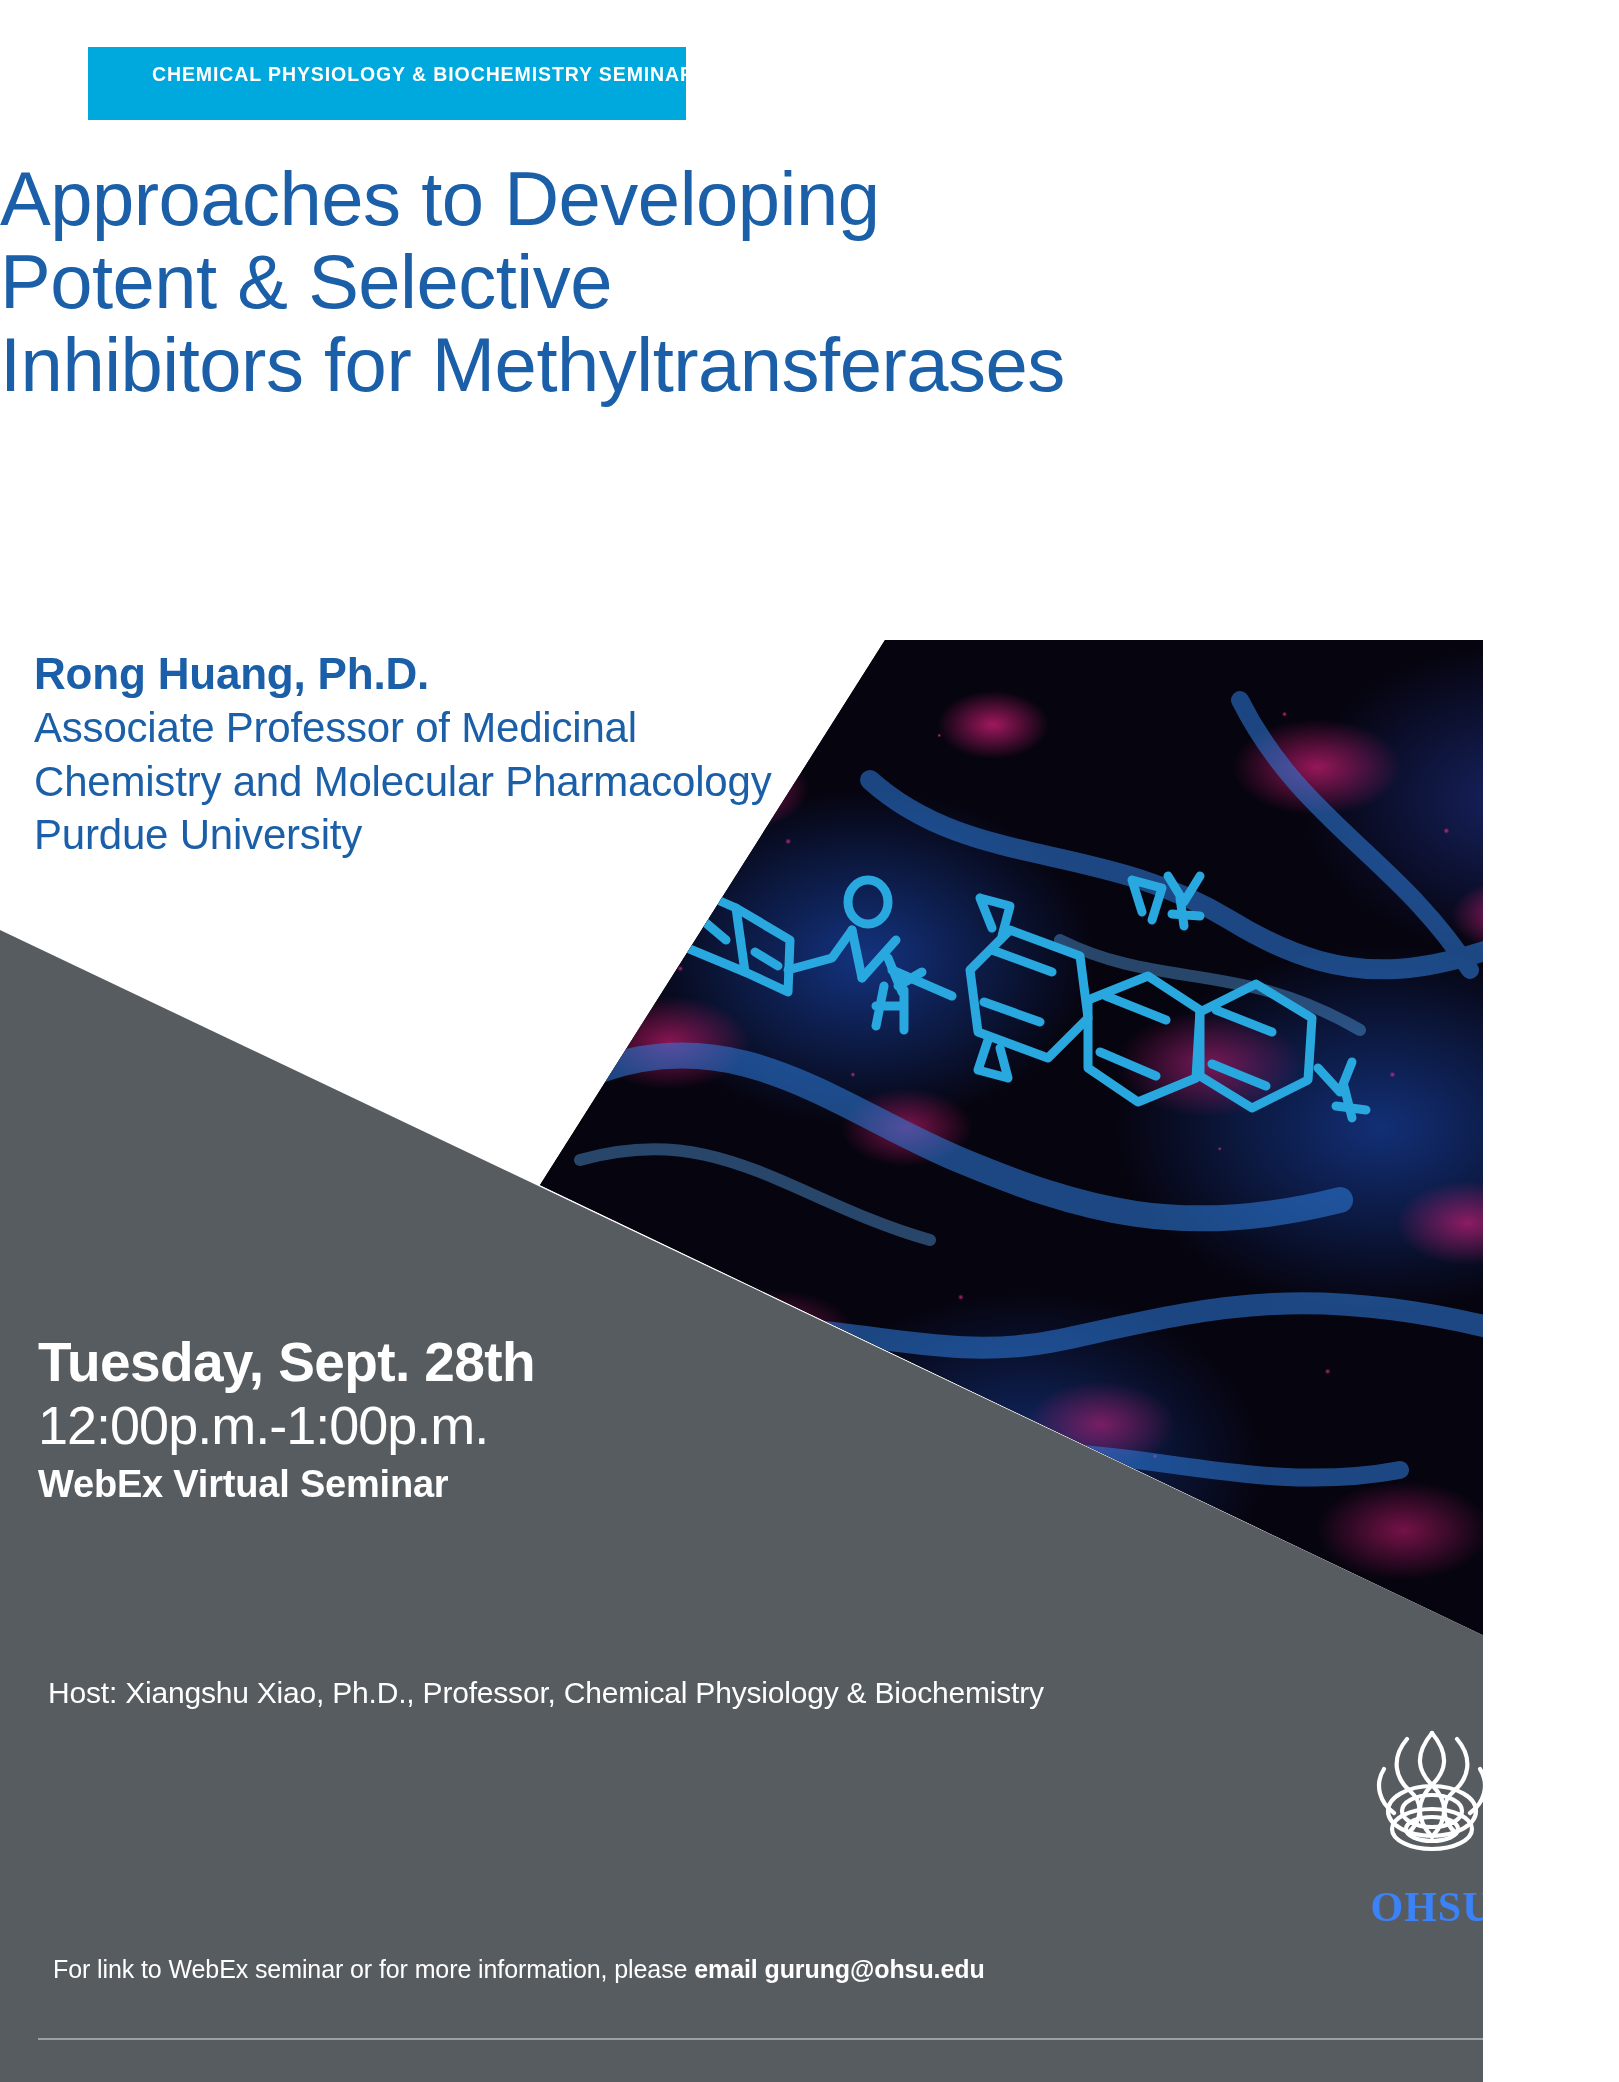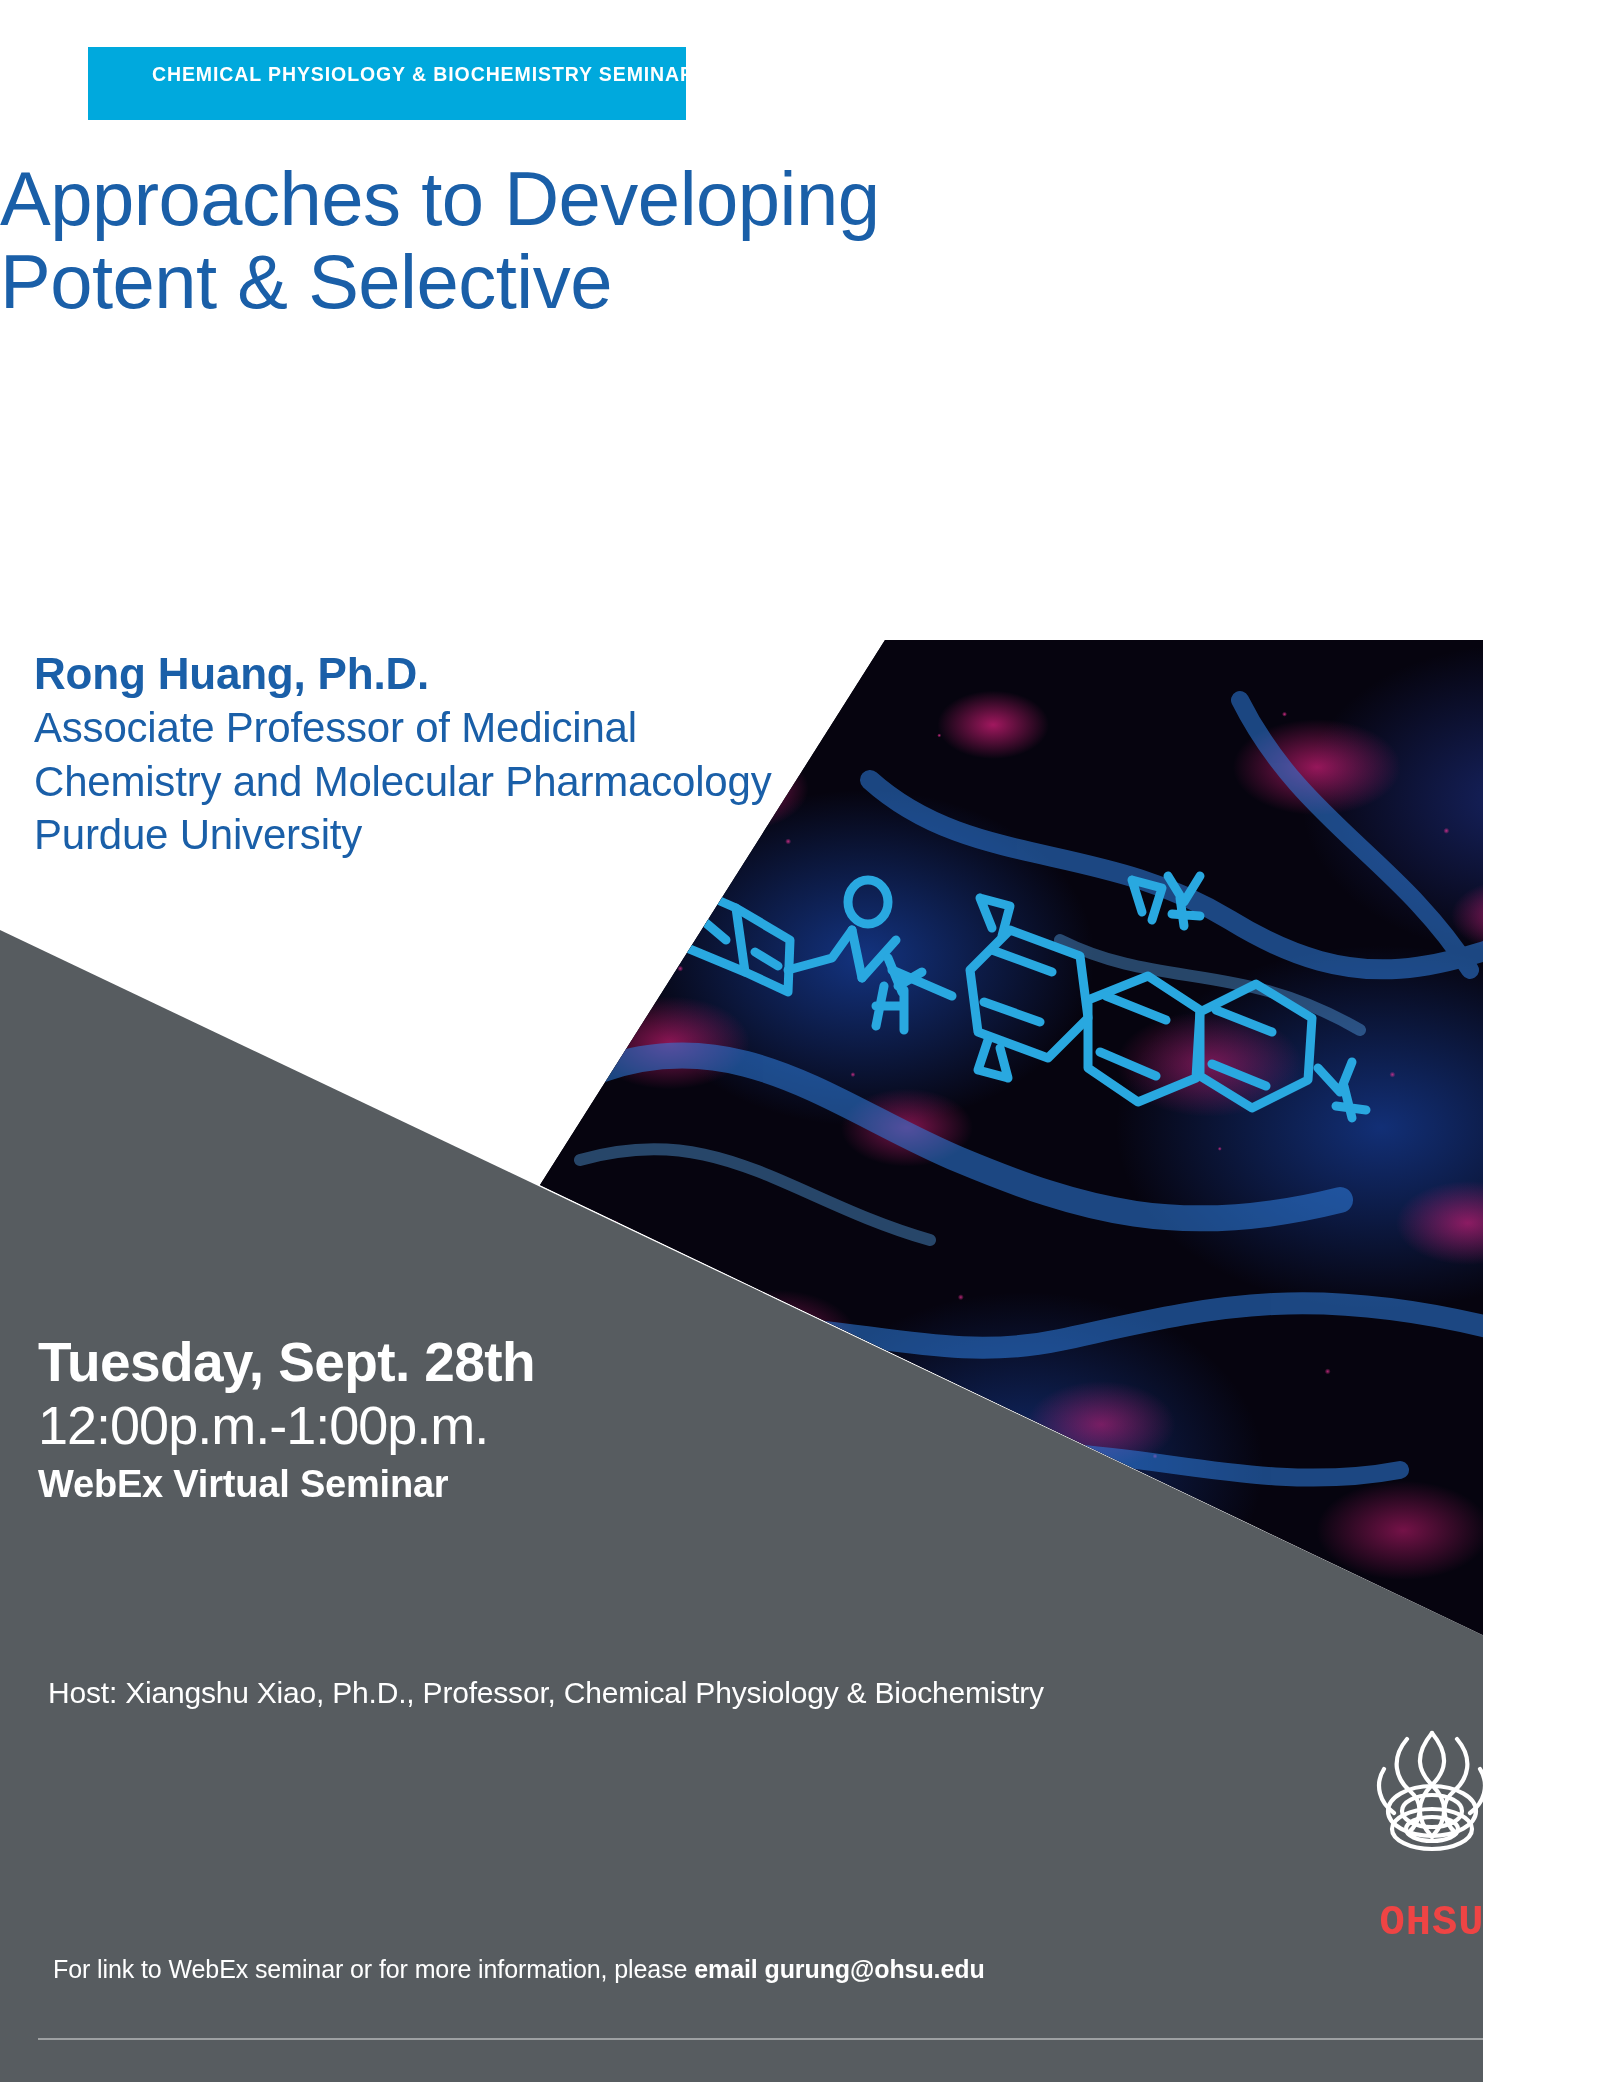--- a/index.html
+++ b/index.html
@@ -150,24 +150,24 @@
     position:absolute;left:38px;top:2038px;width:1545px;height:2px;
     background:rgba(255,255,255,.42);z-index:6;
   }
 
   
   .logo{
     position:absolute;left:1332px;top:1725px;width:200px;height:230px;z-index:7;
   }
   .logo svg{width:140px;height:150px;display:block;margin:0 auto;}
   .logo .wordmark{
-    text-align:center;color:#ef4444;
-    font-family:Liberation Mono, monospace;
+    text-align:center;color:#3b82f6;
+    font-family:Liberation Serif, serif;
     font-weight:bold;font-size:42px;letter-spacing:1px;
-    margin-top:24px;
+    margin-top:8px;
   }
 </style>
 </head>
 <body>
 
 <div id="poster">
 
   <div class="gray-wedge"></div>
 
   <div class="photo">
@@ -225,20 +225,21 @@
       </g>
     </svg>
   </div>
 
   <div class="banner"></div>
   <div class="banner-text">CHEMICAL PHYSIOLOGY &amp; BIOCHEMISTRY  SEMINAR  SERIES</div>
 
   <div class="title">
     <div>Approaches to Developing</div>
     <div>Potent &amp; Selective</div>
+    <div>Inhibitors for Methyltransferases</div>
   </div>
 
   <div class="speaker">
     <div class="name">Rong Huang, Ph.D.</div>
     <div class="line">Associate Professor of Medicinal</div>
     <div class="line">Chemistry and Molecular Pharmacology</div>
     <div class="line">Purdue University</div>
   </div>
 
   <div class="when">

